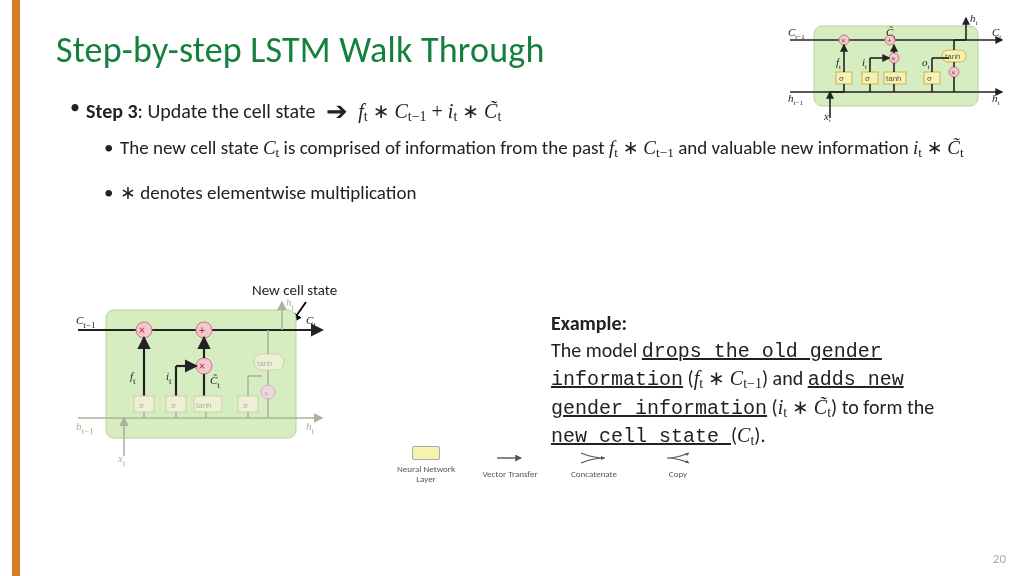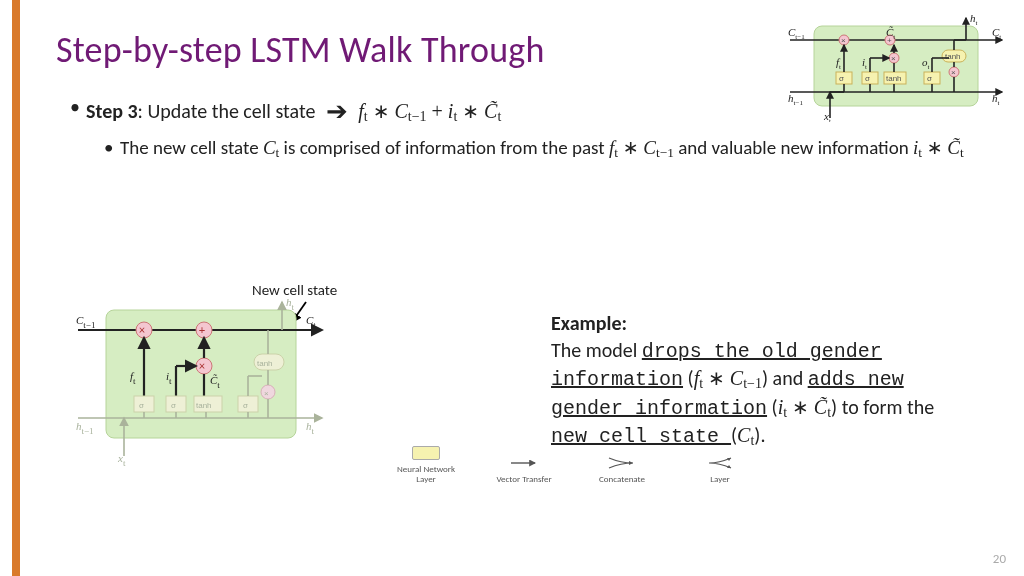--- a/index.html
+++ b/index.html
@@ -26,21 +26,21 @@
     left: 20px;
     top: 0;
     width: 1004px;
     height: 576px;
     box-sizing: border-box;
     padding: 28px 28px 18px 36px;
   }
   .title {
     font-size: 36px;
     font-weight: 400;
-    color: #701a75;
+    color: #15803d;
     margin: 0 0 22px 0;
     letter-spacing: 0.2px;
   }
   .bullets {
     font-size: 20px;
     line-height: 1.35;
   }
   .bullet-l1 {
     margin: 4px 0 6px 14px;
     position: relative;
@@ -108,21 +108,21 @@
     font-family: "Cambria Math", "Times New Roman", serif;
     font-size: 20px;
   }
   .legend {
     position: absolute;
     left: 320px;
     top: 148px;
     font-size: 9px;
     color: #555;
   }
-  .legend-row { display: flex; gap: 38px; align-items: flex-end; }
+  .legend-row { display: flex; gap: 24px; align-items: center; }
   .legend-item { display:flex; flex-direction:column; align-items:center; width:60px; }
   .legend-icon { height: 18px; display:flex; align-items:center; justify-content:center; margin-bottom:2px;}
   .nnlayer { width: 26px; height: 12px; background:#f6f2b0; border:1px solid #aaa; border-radius:2px;}
   .ptop { width: 12px; height:12px; background:#f4c6d0; border:1px solid #c77; border-radius:50%; }
   .lcap { text-align:center; line-height:1.1;}
 
   .example {
     position: absolute;
     left: 531px;
     top: 310px;
@@ -232,20 +232,21 @@
 
   <div class="bullets">
     <div class="bullet-l1">
       <span class="bold">Step 3</span><span>: Update the cell state</span>
       <span class="arrow">➔</span>
       <span class="math"><span class="ital">f</span><sub>t</sub> ∗ <span class="ital">C</span><sub>t−1</sub> + <span class="ital">i</span><sub>t</sub> ∗ <span class="ital">C̃</span><sub>t</sub></span>
     </div>
     <div class="bullet-l2">
       <span>The new cell state </span><span class="math"><span class="ital">C</span><sub>t</sub></span><span> is comprised of information from the past </span><span class="math"><span class="ital">f</span><sub>t</sub> ∗ <span class="ital">C</span><sub>t−1</sub></span><span> and valuable new information </span><span class="math"><span class="ital">i</span><sub>t</sub> ∗ <span class="ital">C̃</span><sub>t</sub></span>
     </div>
+    <div class="bullet-l2" style="margin-top:18px;">∗ denotes elementwise multiplication</div>
   </div>
 
   <div class="cell-label" style="left:232px; top:281px;">New cell state</div>
   <svg class="cell-arrow-svg" style="left:268px; top:300px;" width="30" height="28">
     <defs>
         <marker id="ah2" viewBox="0 0 6 6" refX="5" refY="3" markerWidth="6" markerHeight="6" orient="auto">
           <path d="M0 0 L6 3 L0 6 z" fill="#000"></path>
         </marker>
       </defs>
     <line x1="18" y1="2" x2="4" y2="22" stroke="#000" stroke-width="1.8" marker-end="url(#ah2)"></line>
@@ -350,21 +351,21 @@
           <div class="lcap">Concatenate</div>
         </div>
         <div class="legend-item">
           <div class="legend-icon">
               <svg width="30" height="14">
                 <path d="M4 7 Q14 7 26 2 M4 7 Q14 7 26 12" stroke="#555" stroke-width="1.2" fill="none"></path>
                 <path d="M26 2 l-4 0 l2 3 z" fill="#555"></path>
                 <path d="M26 12 l-4 0 l2 -3 z" fill="#555"></path>
               </svg>
             </div>
-          <div class="lcap">Layer</div>
+          <div class="lcap">Copy</div>
         </div>
       </div>
     </div>
   </div>
 
   <div class="example">
     <span class="bold">Example:</span><br>
     <span>The model </span><span class="u">drops the old gender information</span><span> (</span><span class="math"><span class="ital">f</span><sub>t</sub> ∗ <span class="ital">C</span><sub>t−1</sub></span><span>) and </span><span class="u">adds new gender information</span><span> (</span><span class="math"><span class="ital">i</span><sub>t</sub> ∗ <span class="ital">C̃</span><sub>t</sub></span><span>) to form the </span><span class="u">new cell state </span><span>(</span><span class="math"><span class="ital">C</span><sub>t</sub></span><span>).</span>
   </div>
 

